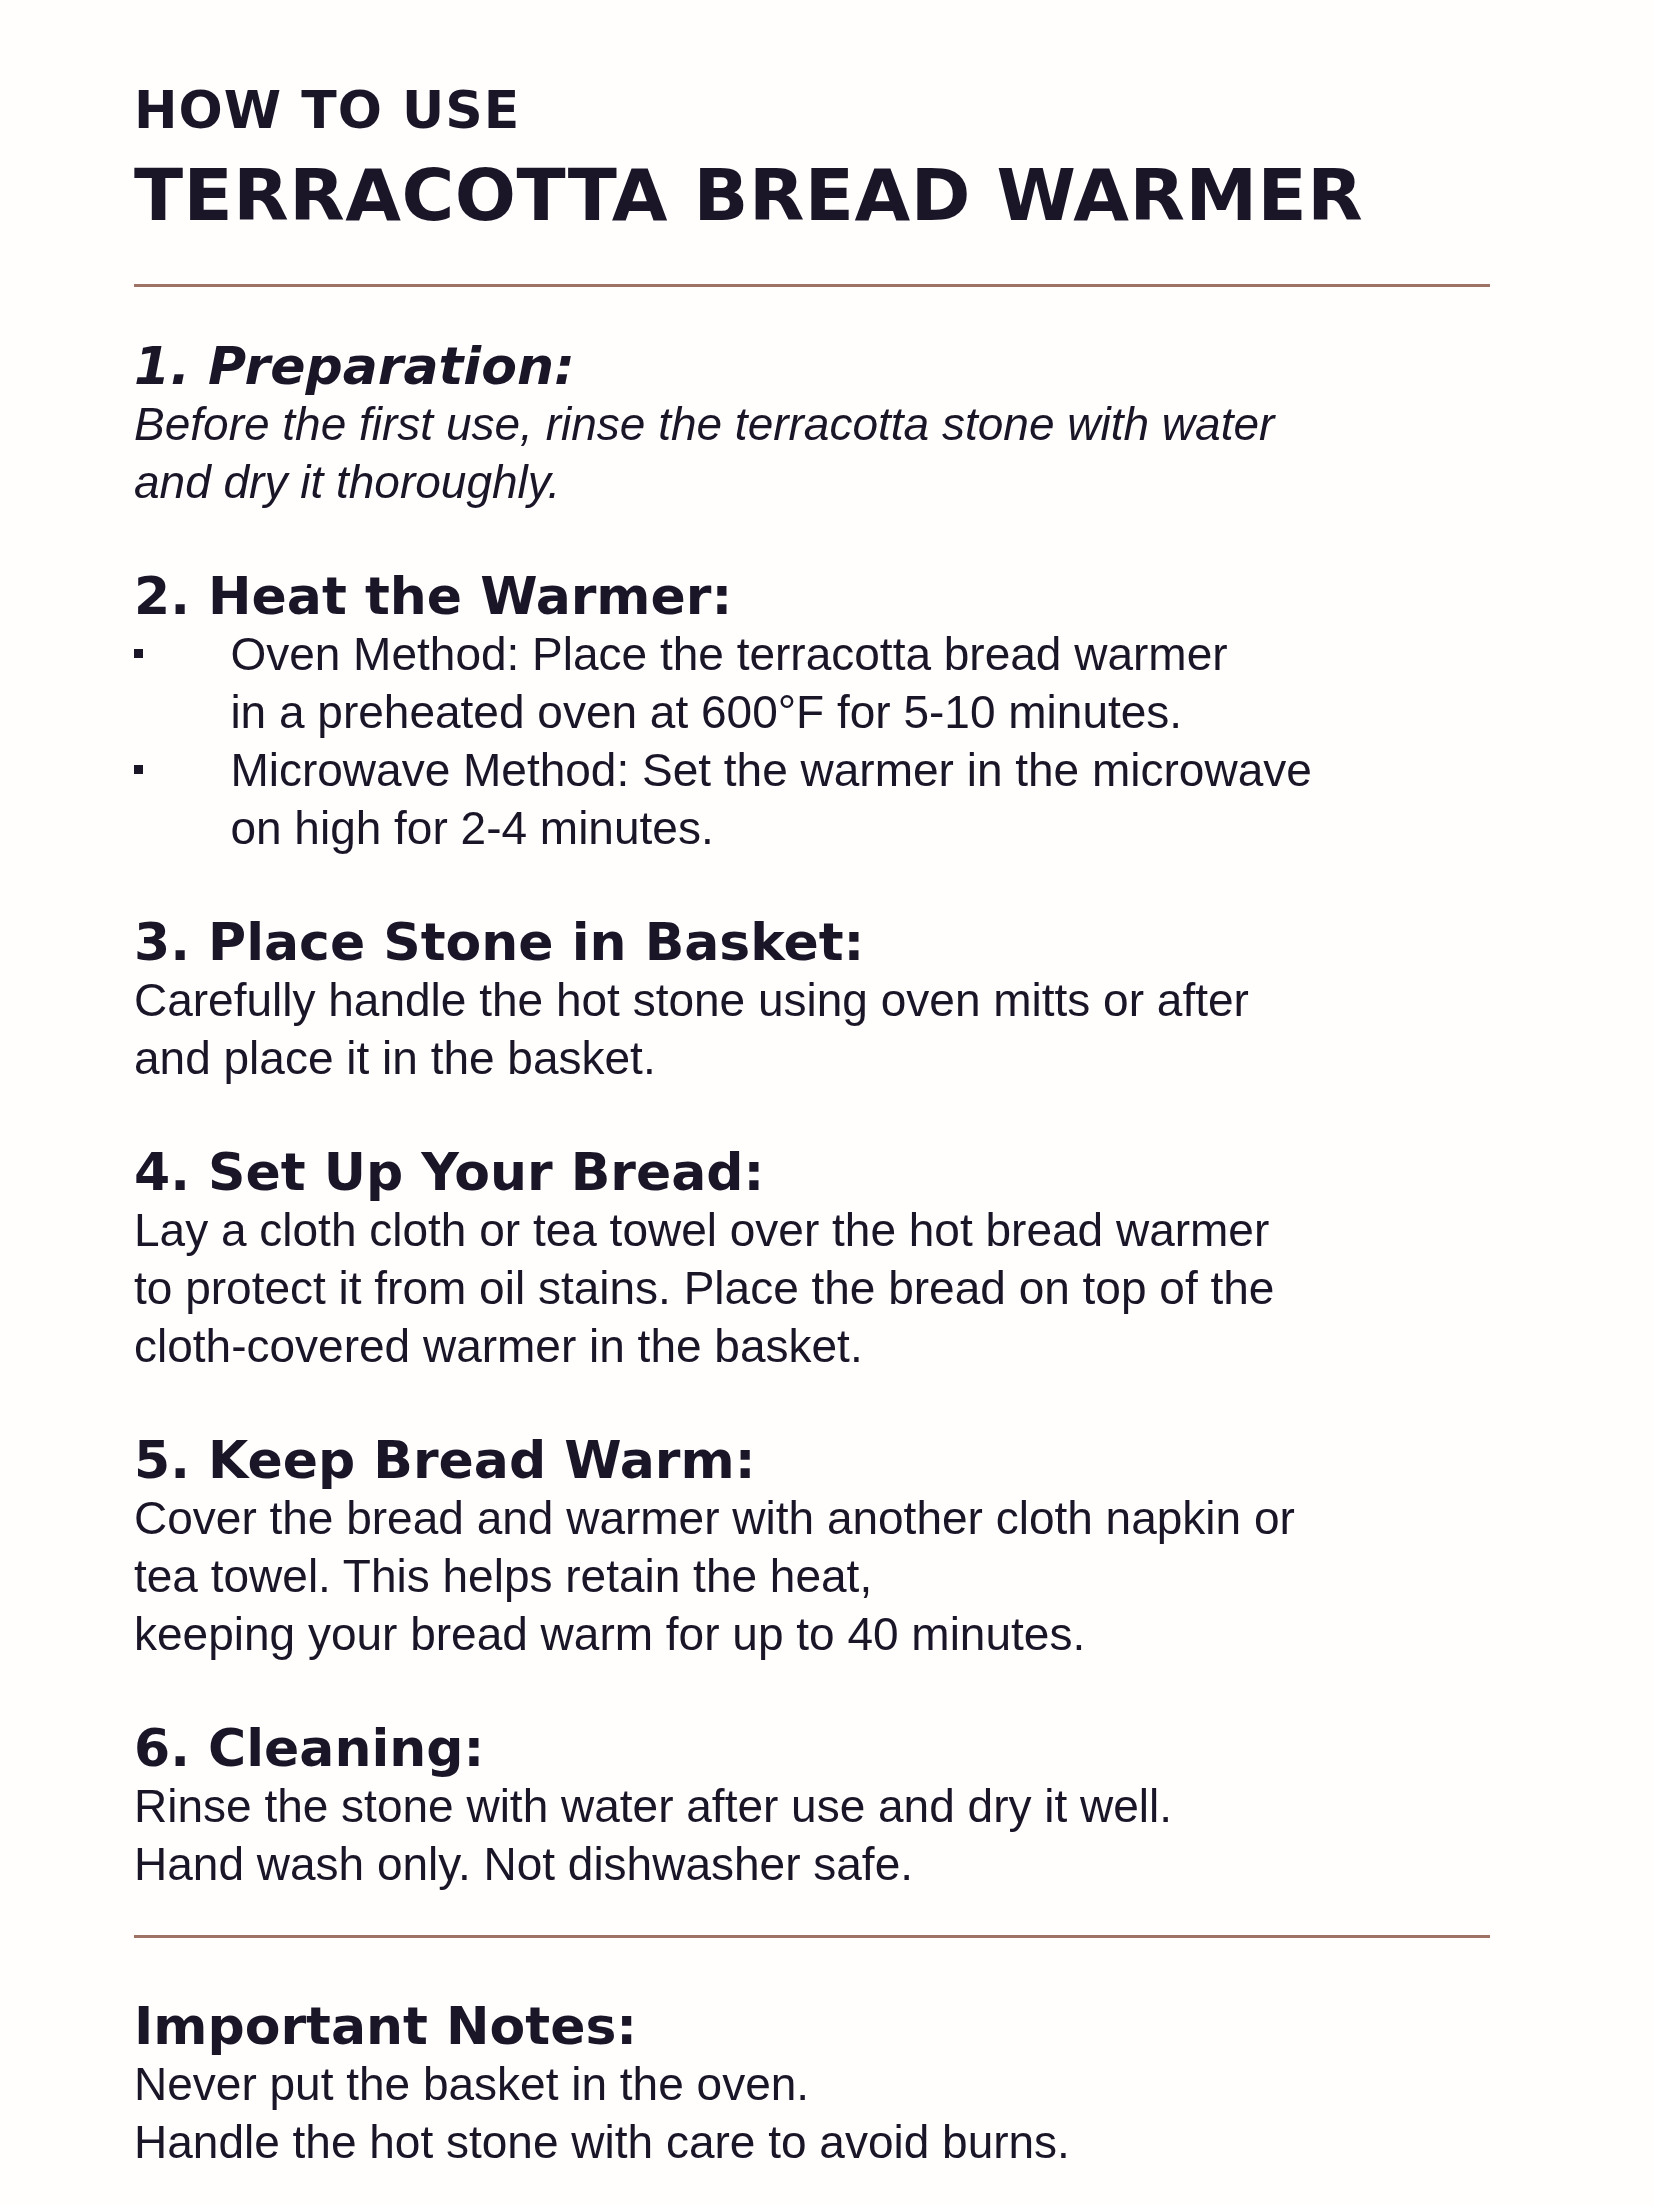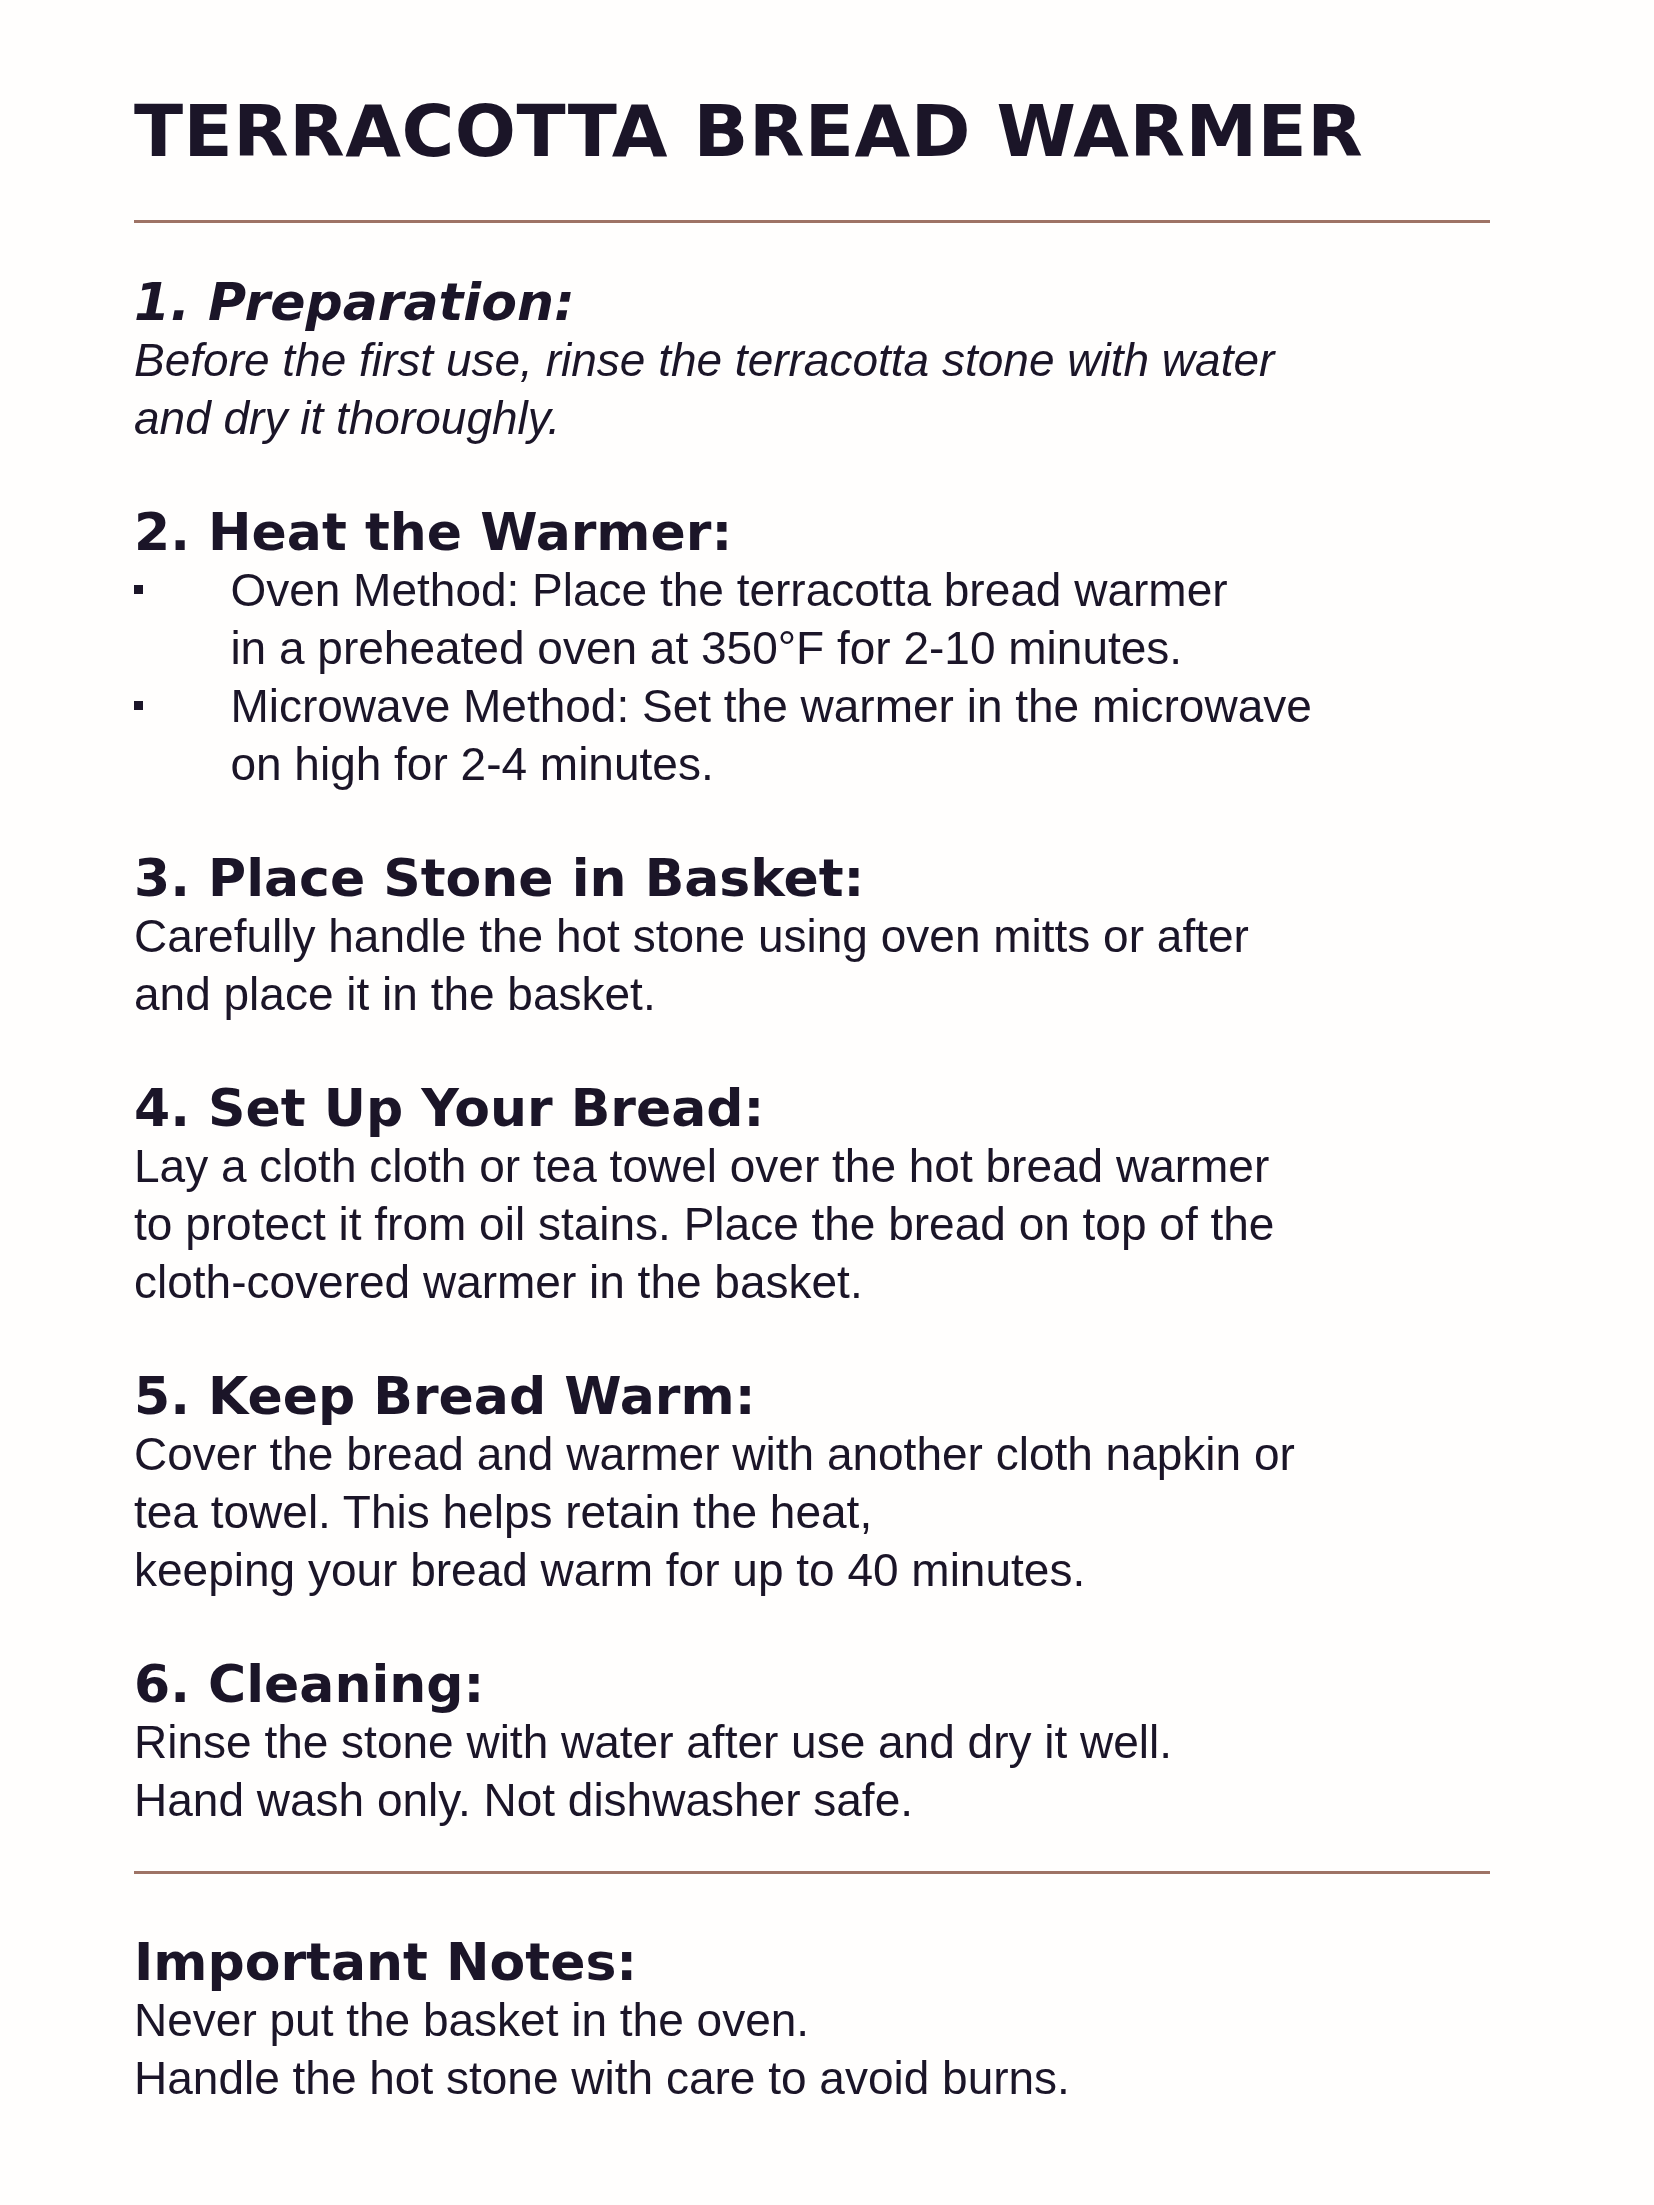--- a/index.html
+++ b/index.html
@@ -85,36 +85,37 @@
   }
   .notes {
     margin-top: 59px;
   }
 </style>
 </head>
 <body>
 
 <div class="page">
 
+  <div class="eyebrow">HOW TO USE</div>
   <div class="title">TERRACOTTA BREAD WARMER</div>
 
   <hr class="rule">
 
   <div class="section section-first">
     <h2 class="sec-heading">1. Preparation:</h2>
     <p class="sec-body">Before the first use, rinse the terracotta stone with water
 and dry it thoroughly.</p>
   </div>
 
   <div class="section">
     <h2 class="sec-heading">2. Heat the Warmer:</h2>
     <div class="bullet">
       <span class="bullet-marker"></span>
       <span class="bullet-text">Oven Method: Place the terracotta bread warmer
-in a preheated oven at 350°F for 2-10 minutes.</span>
+in a preheated oven at 600°F for 5-10 minutes.</span>
     </div>
     <div class="bullet">
       <span class="bullet-marker"></span>
       <span class="bullet-text">Microwave Method: Set the warmer in the microwave
 on high for 2-4 minutes.</span>
     </div>
   </div>
 
   <div class="section">
     <h2 class="sec-heading">3. Place Stone in Basket:</h2>

